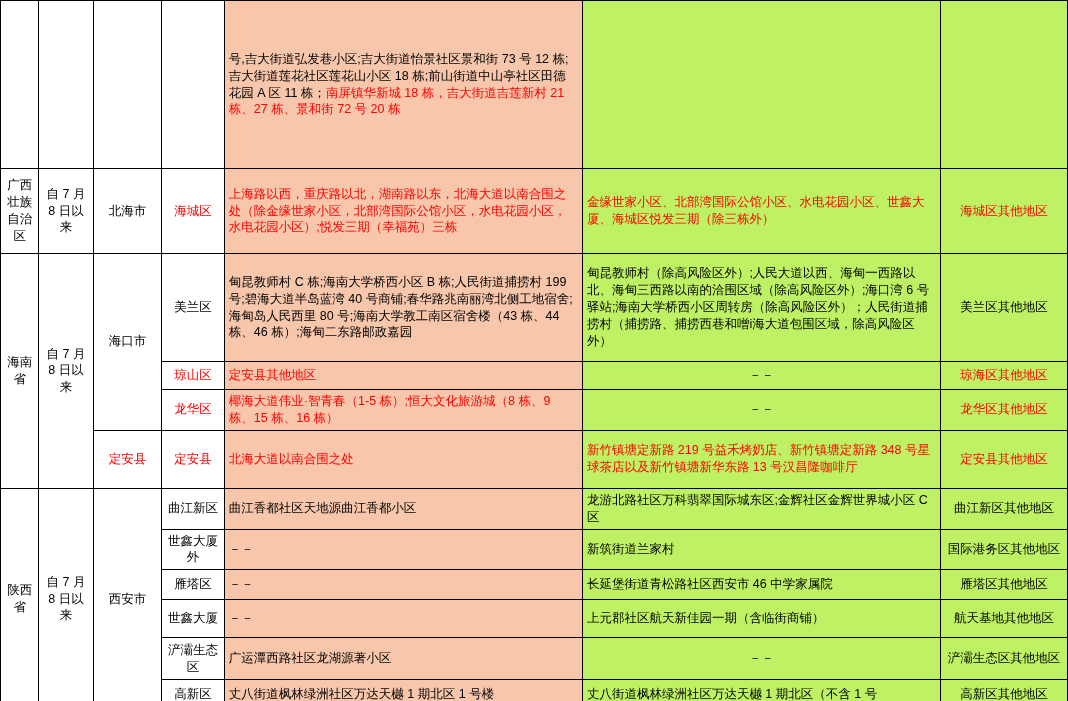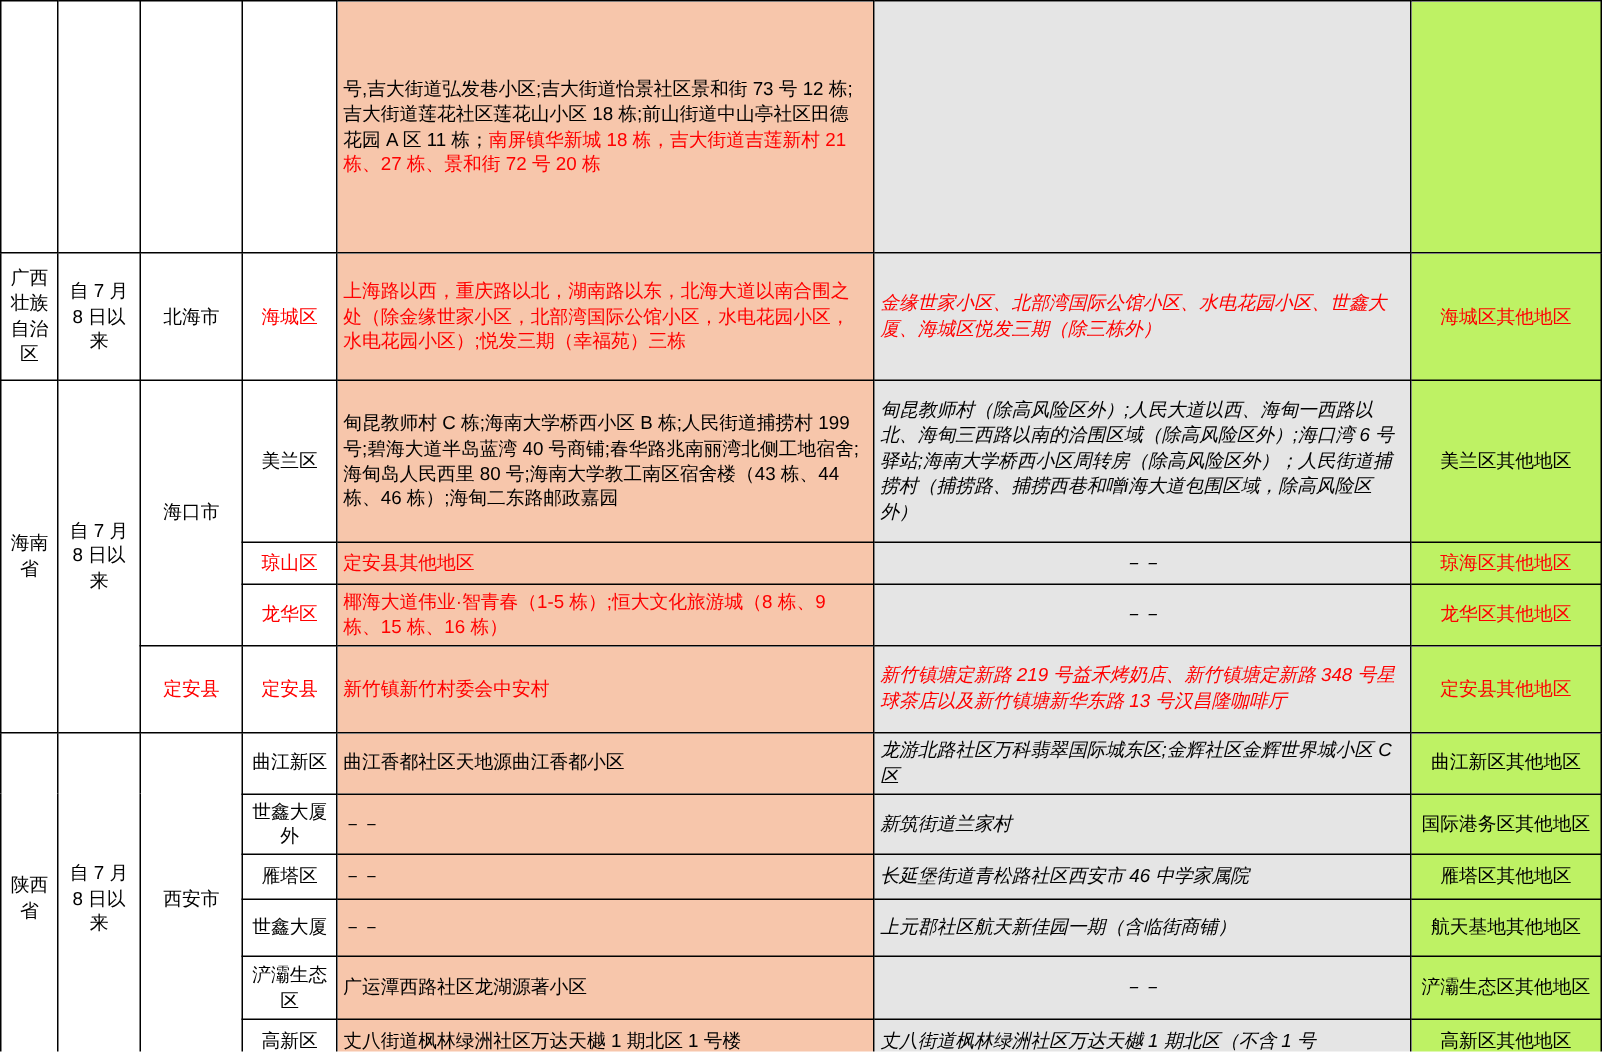--- a/index.html
+++ b/index.html
@@ -35,21 +35,21 @@
   col.c0 { width: 38px; }
   col.c1 { width: 54px; }
   col.c2 { width: 68px; }
   col.c3 { width: 62px; }
   col.c4 { width: 355px; }
   col.c5 { width: 355px; }
   col.c6 { width: 126px; }
 
   
   .fill-peach { background: #f7c6ab; }
-  .fill-yellow { background: #e5e5e5; font-style: italic; }
+  .fill-yellow { background: #bef264; }
   .fill-green { background: #bef264; }
   .fill-white { background: #ffffff; }
 
   .txt-red { color: #ff0000; }
   .txt-black { color: #000000; }
 
   .center { text-align: center; }
   .left { text-align: left; margin-top: 19px; }
   .mid { vertical-align: middle; }
   .top { vertical-align: top; }
@@ -112,21 +112,21 @@
       <tr style="height:40px;">
         <td class="fill-white center mid txt-red">龙华区</td>
         <td class="fill-peach left mid txt-red">椰海大道伟业·智青春（1-5 栋）;恒大文化旅游城（8 栋、9 栋、15 栋、16 栋）</td>
         <td class="fill-yellow center mid">－－</td>
         <td class="fill-green center mid txt-red">龙华区其他地区</td>
       </tr>
 
       <tr style="height:58px;">
         <td class="fill-white center mid txt-red">定安县</td>
         <td class="fill-white center mid txt-red">定安县</td>
-        <td class="fill-peach left mid txt-red">新竹镇新竹村委会中安村</td>
+        <td class="fill-peach left mid txt-red">北海大道以南合围之处</td>
         <td class="fill-yellow left mid txt-red">新竹镇塘定新路 219 号益禾烤奶店、新竹镇塘定新路 348 号星球茶店以及新竹镇塘新华东路 13 号汉昌隆咖啡厅</td>
         <td class="fill-green center mid txt-red">定安县其他地区</td>
       </tr>
 
       <tr style="height:40px;">
         <td class="fill-white center mid" rowspan="6">陕西省</td>
         <td class="fill-white center mid" rowspan="6">自 7 月 8 日以来</td>
         <td class="fill-white center mid" rowspan="6">西安市</td>
         <td class="fill-white center mid">曲江新区</td>
         <td class="fill-peach left mid">曲江香都社区天地源曲江香都小区</td>

